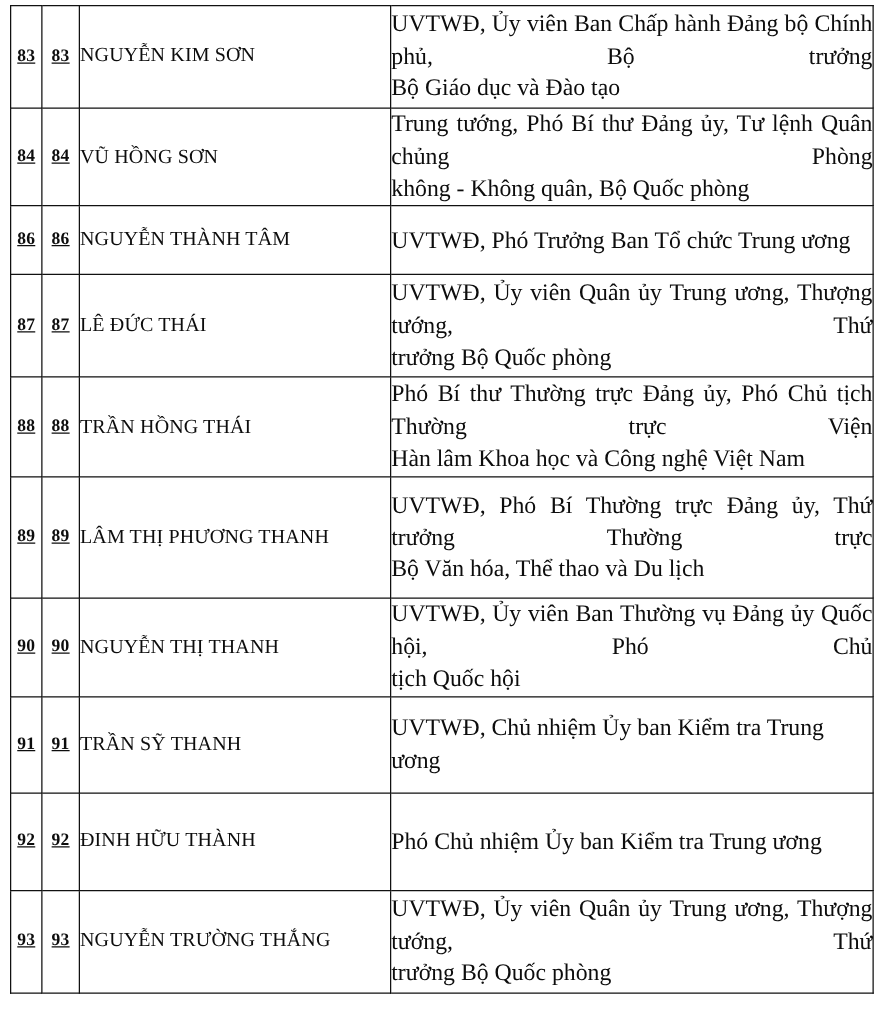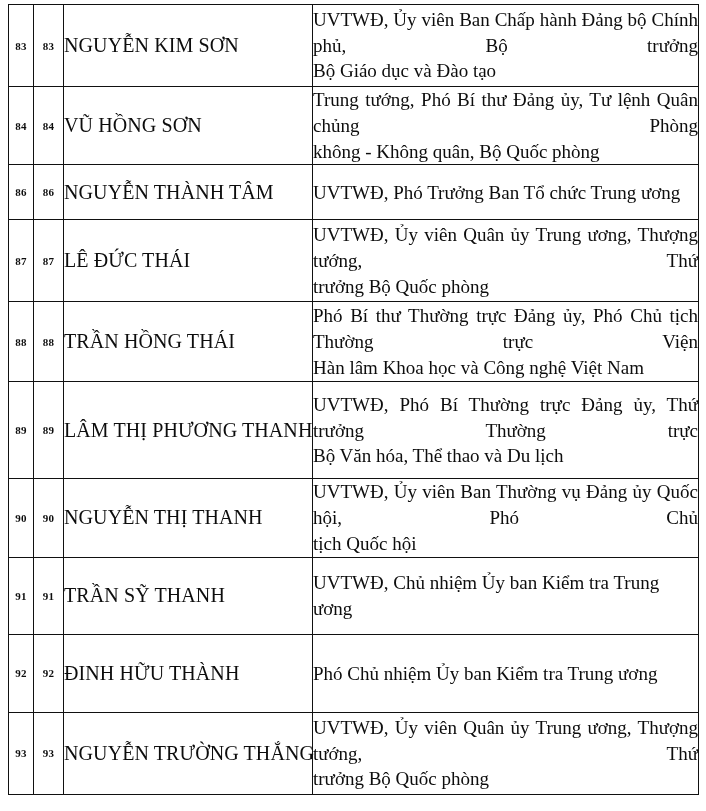--- a/index.html
+++ b/index.html
@@ -38,28 +38,29 @@
   table.roster col.c-desc { width: 386px; }
 
   table.roster td {
     border: 1px solid #111111;
     vertical-align: middle;
     padding: 0;
   }
 
   td.idx, td.no {
     text-align: center;
-    font-size: 11px;
+    font-size: 14px;
     font-weight: 700;
     letter-spacing: 0.2px;
+    text-decoration: underline;
   }
 
   td.name {
     padding: 0 4px 0 6px;
-    font-size: 20px;
+    font-size: 16px;
     line-height: 1.28;
     letter-spacing: 0.1px;
     white-space: nowrap;
   }
 
   td.desc {
     padding: 2px 5px 2px 7px;
     font-size: 19px;
     line-height: 1.36;
     text-align: justify;

